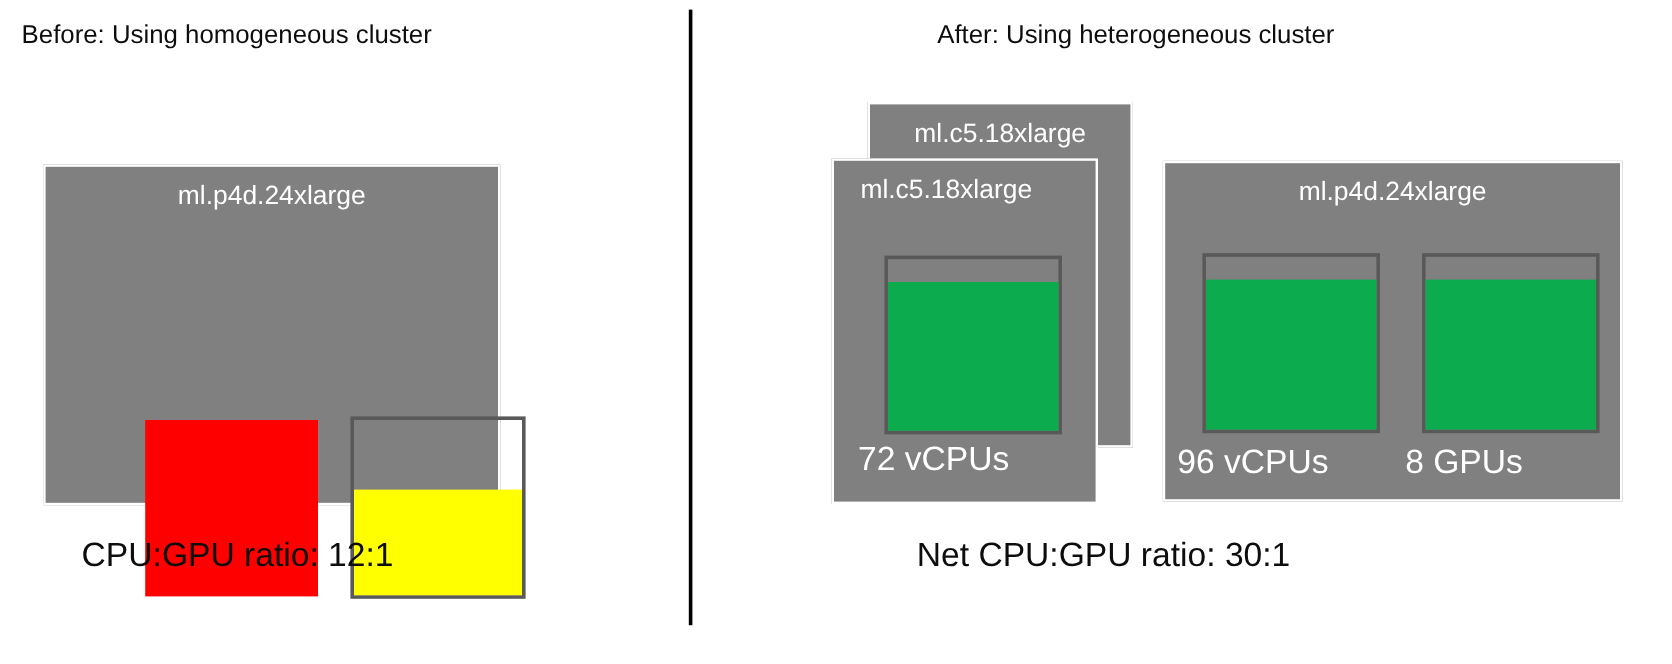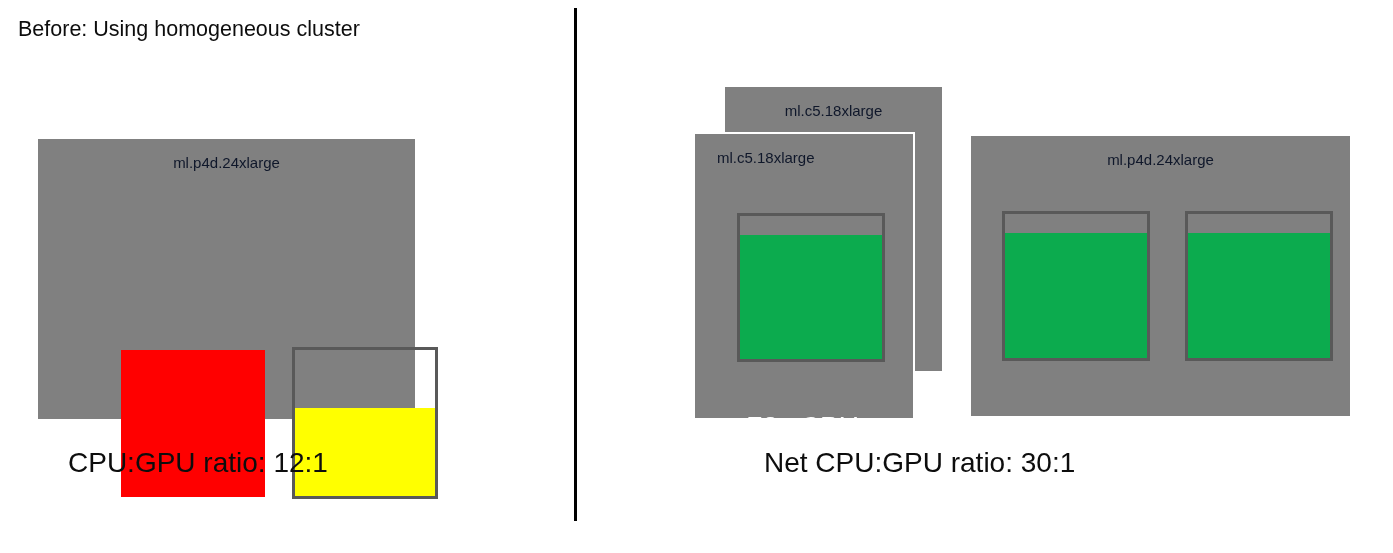--- a/index.html
+++ b/index.html
@@ -53,22 +53,22 @@
     box-sizing: border-box;
   }
   .card-outline {
     border: 2px solid #ffffff;
   }
   .card-label {
     position: absolute;
     left: 0;
     width: 100%;
     text-align: center;
-    color: #0f172a;
-    font-size: 15px;
+    color: #ffffff;
+    font-size: 22px;
     line-height: 26px;
     white-space: nowrap;
   }
   .card-label.left-align {
     text-align: left;
     padding-left: 22px;
     box-sizing: border-box;
   }
 
   
@@ -87,22 +87,21 @@
   .meter-solid {
     position: absolute;
     box-sizing: border-box;
   }
   .meter-caption {
     position: absolute;
     color: #ffffff;
     font-size: 28px;
     line-height: 26px;
     white-space: nowrap;
-    text-align: center;
-    margin-top: 44px;
+    text-align: left;
   }
 
   
   .ratio-caption {
     position: absolute;
     font-size: 28px;
     line-height: 26px;
     color: #0d0d0d;
     white-space: nowrap;
   }
@@ -155,20 +154,21 @@
     </div>
 
     <div class="meter-caption" id="cap-cpu-before">96 vCPUs</div>
     <div class="meter-caption" id="cap-gpu-before">8 GPUs</div>
   </div>
 
   <div class="ratio-caption" id="ratio-before">CPU:GPU ratio: 12:1</div>
 
   <div class="divider"></div>
 
+  <div class="section-title" id="title-after">After: Using heterogeneous cluster</div>
 
   <div class="card card-outline" id="card-c5-back">
     <div class="card-label" id="label-c5-back">ml.c5.18xlarge</div>
   </div>
 
   <div class="card card-outline" id="card-c5-front">
     <div class="card-label left-align" id="label-c5-front">ml.c5.18xlarge</div>
 
     <div class="meter" id="meter-cpu-c5">
       <div class="meter-fill" id="fill-cpu-c5"></div>

